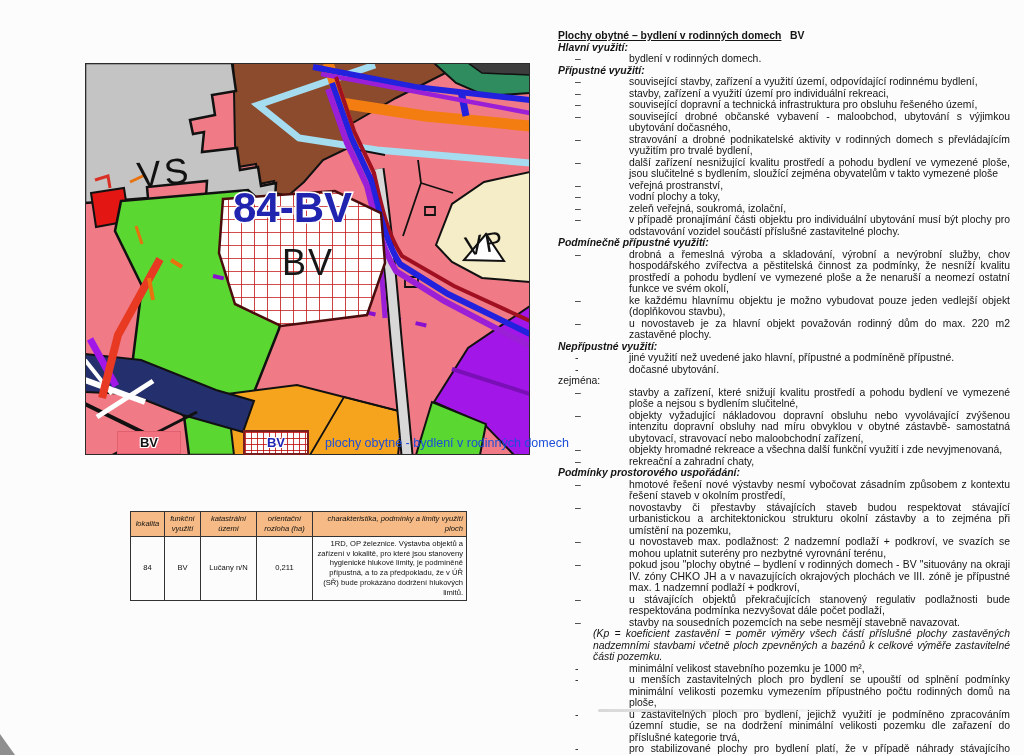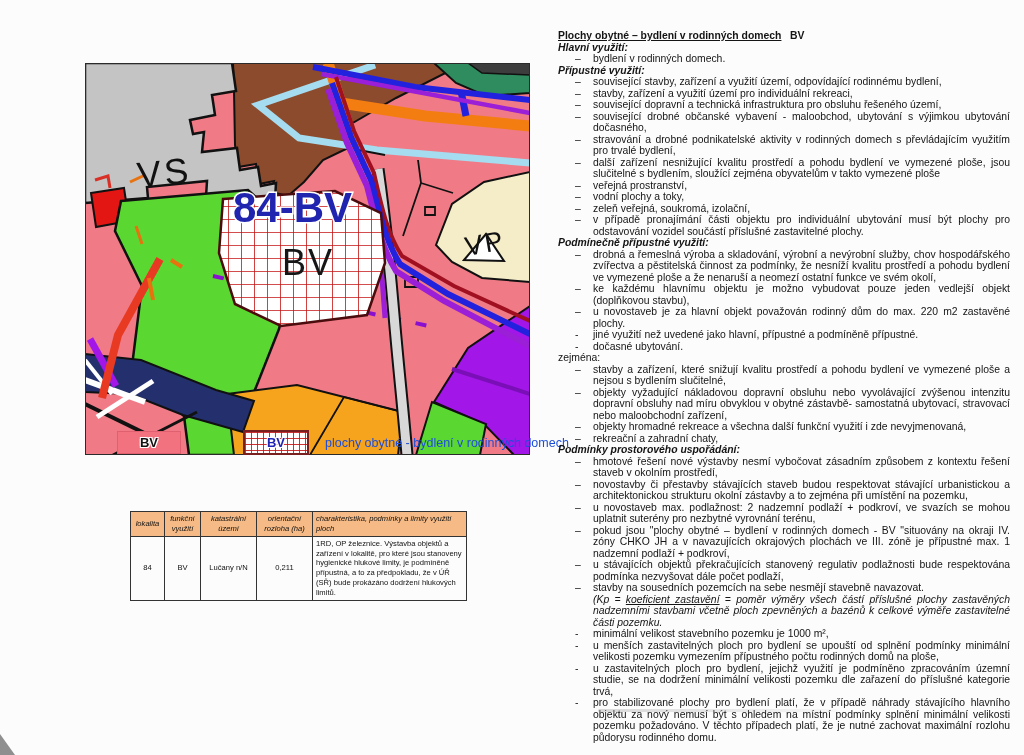--- a/index.html
+++ b/index.html
@@ -18,36 +18,36 @@
   .sw-hatch{margin-left:62px;border:2px solid #7A1F1F;color:#2125B5;background:
     repeating-linear-gradient(to right,rgba(192,18,18,.85) 0 1px,transparent 1px 6px),
     repeating-linear-gradient(to bottom,rgba(192,18,18,.85) 0 1px,transparent 1px 6px),#fff;
     text-shadow:-1px -1px 0 #fff,1px -1px 0 #fff,-1px 1px 0 #fff,1px 1px 0 #fff;}
   .legend-text{margin-left:16px;font-size:12.5px;color:#1d4ed8;}
 
   
   .loc-table{position:absolute;left:130px;top:511px;width:336px;border-collapse:collapse;table-layout:fixed;font-size:7.6px;line-height:1.3;}
   .loc-table th,.loc-table td{border:1px solid #333;padding:2px 3px;}
   .loc-table th{background:#F5BA85;font-style:italic;font-weight:normal;text-align:center;vertical-align:middle;}
-  .loc-table th.l,.loc-table td.l{text-align:left;vertical-align:top;}
+  .loc-table th.l,.loc-table td.l{text-align:right;vertical-align:top;}
   .loc-table td{text-align:center;vertical-align:middle;}
 
   
   .doc{position:absolute;left:558px;top:30px;width:452px;font-size:10.4px;line-height:11.5px;color:#141414;}
   .title-row{position:relative;}
   .doc-title{font-weight:bold;text-decoration:underline;}
   .doc-code{position:absolute;left:232px;top:0;font-weight:bold;}
   .sec-h{font-weight:bold;font-style:italic;}
   .sec-h.plain{font-weight:normal;font-style:normal;}
   .li{display:flex;}
   .li .b{flex:0 0 35px;padding-left:17px;box-sizing:border-box;}
-  .li .t{flex:1;text-align:justify;}
+  .li .t{flex:1;text-align:justify;margin-left:36px;}
   .kp{margin-left:35px;text-align:justify;}
   .kp.it{font-style:italic;}
-  .u{text-decoration:underline;}
+  .u{}
   .it{}
 
   
   .corner{position:absolute;left:0;bottom:0;width:0;height:0;border-left:15px solid #8f8f8f;border-top:21px solid transparent;}
   .smudge{position:absolute;left:598px;top:709px;width:240px;height:3px;border-radius:2px;
     background:linear-gradient(90deg,rgba(150,150,150,.35),rgba(150,150,150,.05));}
 </style>
 </head>
 <body>
 
@@ -237,20 +237,21 @@
       </div>
     <div class="li">
         <span class="b">–</span>
         <span class="t">ke každému hlavnímu objektu je možno vybudovat pouze jeden vedlejší objekt (doplňkovou stavbu),</span>
       </div>
     <div class="li">
         <span class="b">–</span>
         <span class="t">u novostaveb je za hlavní objekt považován  rodinný dům do max. 220 m2 zastavěné plochy.</span>
       </div>
 
+    <div class="sec-h">Nepřípustné využití:</div>
     <div class="li">
         <span class="b">-</span>
         <span class="t">jiné využití než uvedené jako hlavní, přípustné a podmíněně přípustné.</span>
       </div>
     <div class="li">
         <span class="b">-</span>
         <span class="t">dočasné ubytování.</span>
       </div>
 
     <div class="sec-h plain">zejména:</div>

